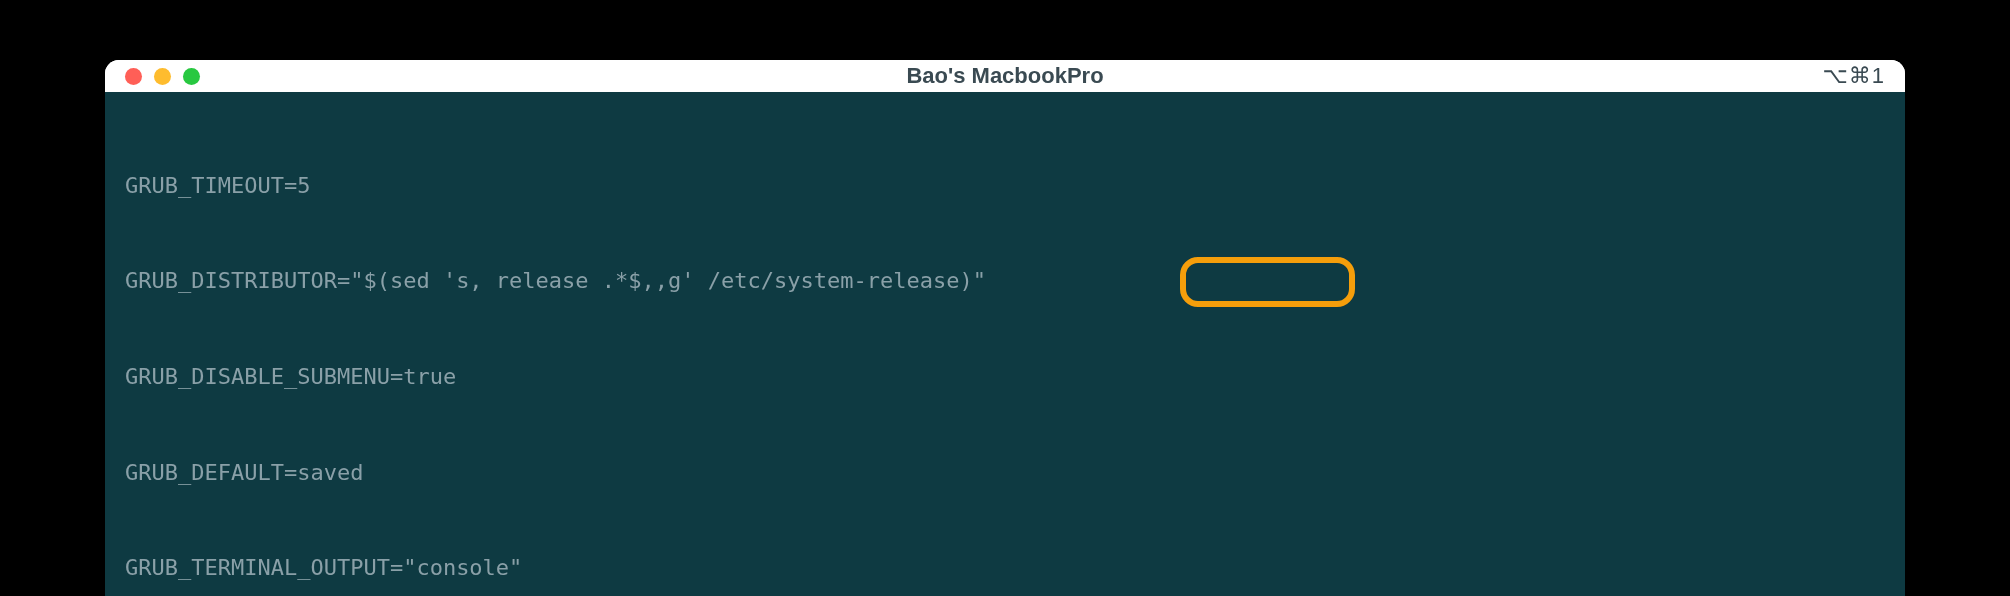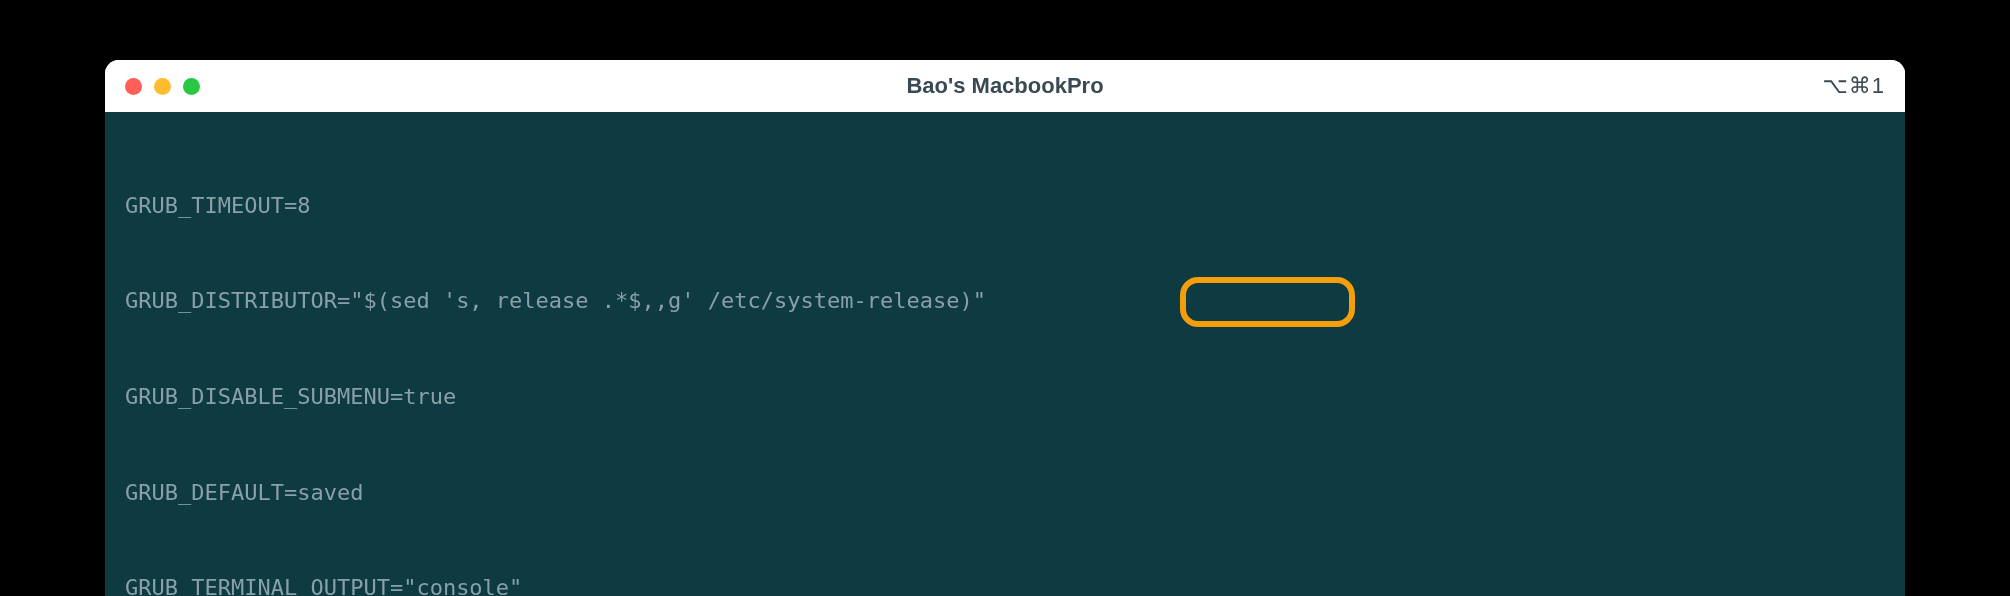--- a/index.html
+++ b/index.html
@@ -21,21 +21,21 @@
     
     .terminal-window {
       width: 1800px;
       background: #fff;
       border-radius: 14px;
       overflow: hidden;
       box-shadow: 0 10px 40px rgba(0,0,0,0.5);
     }
     
     .titlebar {
-      height: 52px;
+      height: 32px;
       background: #fff;
       display: flex;
       align-items: center;
       padding: 0 20px;
       position: relative;
     }
     
     .traffic-lights {
       display: flex;
       gap: 12px;
@@ -105,21 +105,21 @@
       <div class="traffic-light tl-red"></div>
       <div class="traffic-light tl-yellow"></div>
       <div class="traffic-light tl-green"></div>
     </div>
     <div class="window-title">Bao's MacbookPro</div>
     <div class="shortcut-indicator">⌥⌘1</div>
   </div>
 
   <div class="terminal-body">
     <div class="terminal-content">
-      <span class="terminal-line">GRUB_TIMEOUT=8</span>
+      <span class="terminal-line">GRUB_TIMEOUT=5</span>
       <span class="terminal-line">GRUB_DISTRIBUTOR="$(sed 's, release .*$,,g' /etc/system-release)"</span>
       <span class="terminal-line">GRUB_DISABLE_SUBMENU=true</span>
       <span class="terminal-line">GRUB_DEFAULT=saved</span>
       <span class="terminal-line">GRUB_TERMINAL_OUTPUT="console"</span>
       
       
       
       
       <div class="highlight-box" style="top: 151px; left: 1055px; width: 175px; height: 50px;"></div>
     </div>

